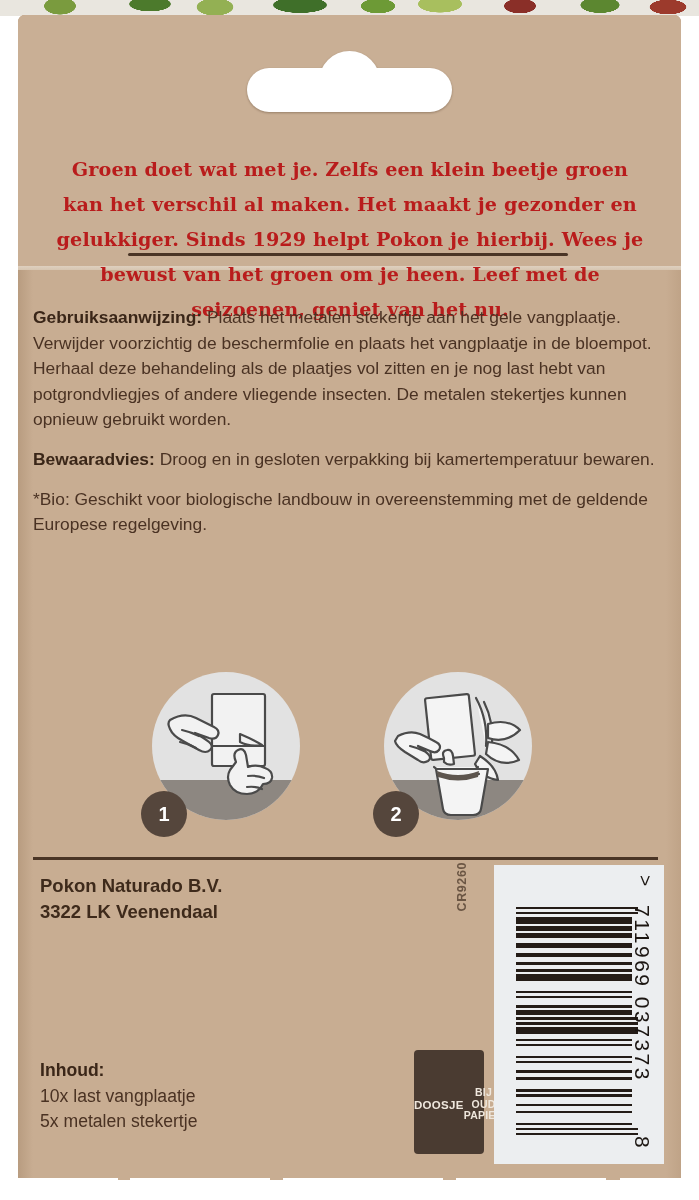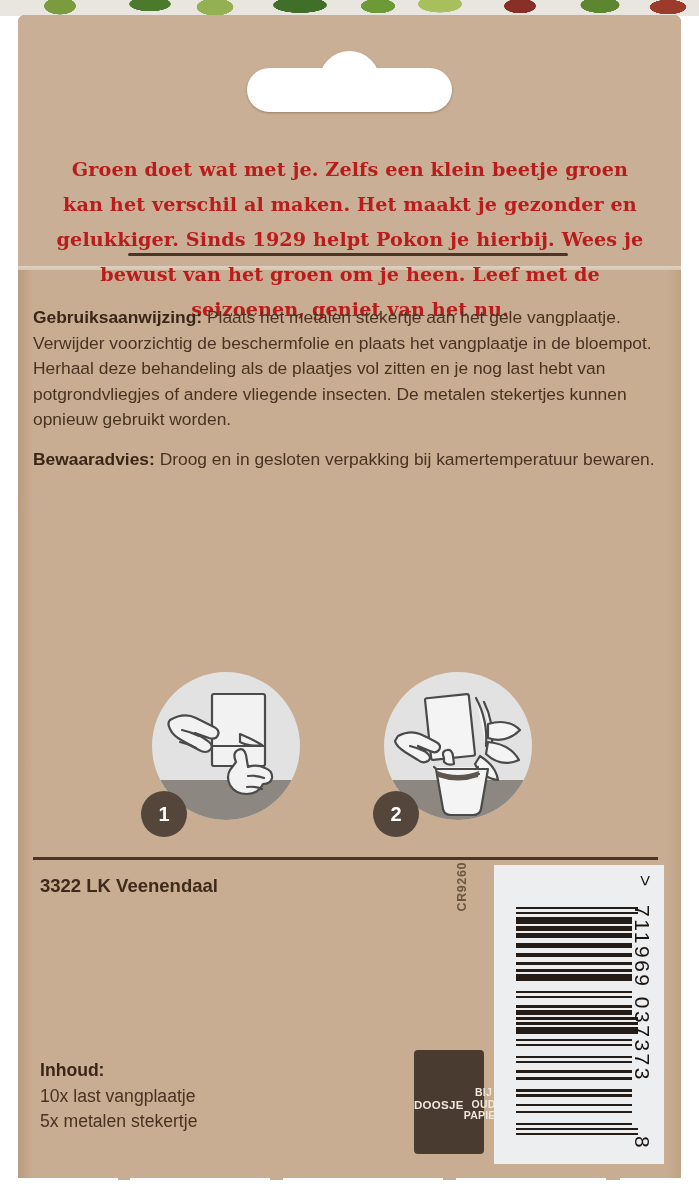--- a/index.html
+++ b/index.html
@@ -221,20 +221,21 @@
   <div class="hang">
     <div class="bar"></div>
     <div class="knob"></div>
   </div>
 
   <div class="tagline">Groen doet wat met je. Zelfs een klein beetje groen kan het verschil al maken. Het maakt je gezonder en gelukkiger. Sinds 1929 helpt Pokon je hierbij. Wees je bewust van het groen om je heen. Leef met de seizoenen, geniet van het nu.</div>
 
   <div class="body-copy">
     <p><b>Gebruiksaanwijzing:</b><span> Plaats het metalen stekertje aan het gele vangplaatje. Verwijder voorzichtig de beschermfolie en plaats het vangplaatje in de bloempot. Herhaal deze behandeling als de plaatjes vol zitten en je nog last hebt van potgrondvliegjes of andere vliegende insecten. De metalen stekertjes kunnen opnieuw gebruikt worden.</span></p>
     <p><b>Bewaaradvies:</b><span> Droog en in gesloten verpakking bij kamertemperatuur bewaren.</span></p>
+    <p>*Bio: Geschikt voor biologische landbouw in overeenstemming met de geldende Europese regelgeving.</p>
   </div>
 
   <div class="steps">
 
     <div class="step s1">
       <div class="disc">
         <div class="soil"></div>
         <svg width="148" height="148" viewBox="0 0 148 148">
           <g fill="#f2f2f2" stroke="#4a4a4a" stroke-width="2.2" stroke-linejoin="round" stroke-linecap="round">
             <rect x="60" y="22" width="53" height="72" rx="2"></rect>
@@ -276,20 +277,21 @@
         </svg>
       </div>
       <div class="badge">2</div>
     </div>
 
   </div>
 
   <div class="foot-rule"></div>
 
   <div class="address">
+    <div>Pokon Naturado B.V.</div>
     <div>3322 LK Veenendaal</div>
   </div>
 
 
   <div class="contents">
     <span class="h">Inhoud:</span>
     <div>10x last vangplaatje</div>
     <div>5x metalen stekertje</div>
   </div>
 

